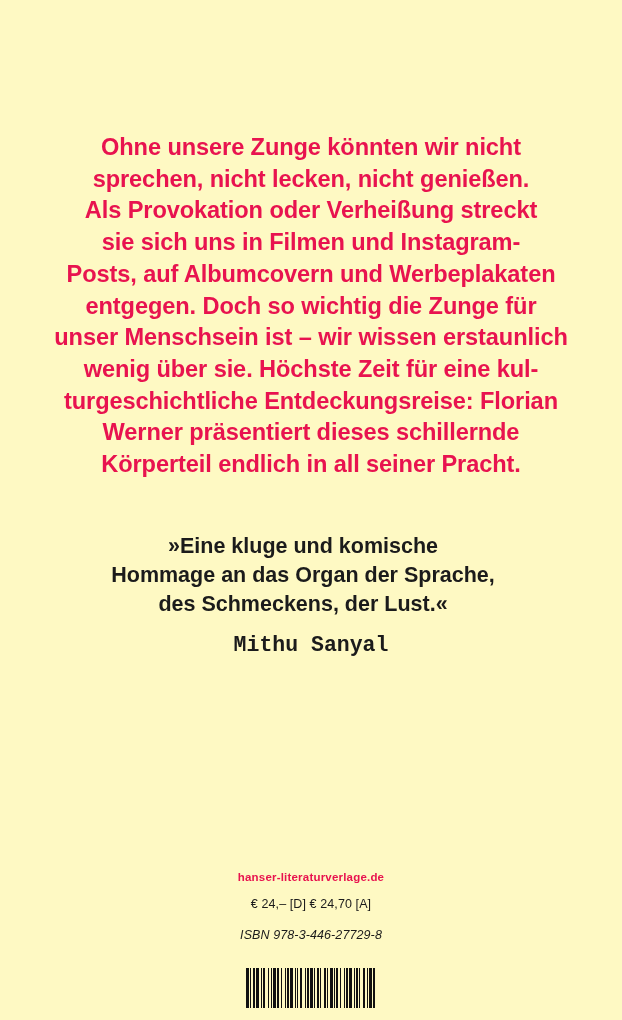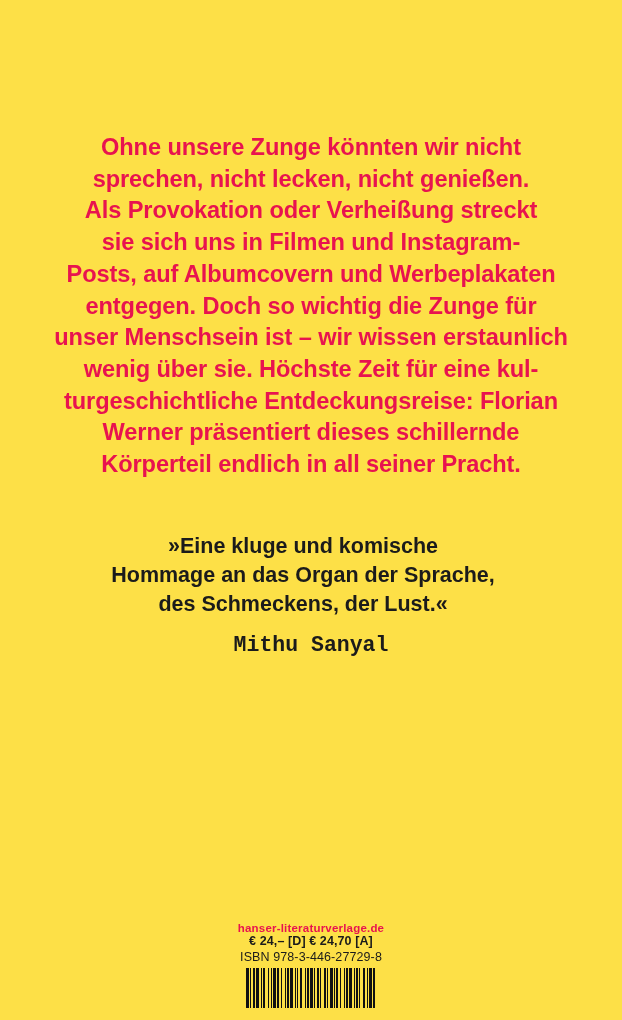--- a/index.html
+++ b/index.html
@@ -10,21 +10,21 @@
     width: 622px;
     height: 1020px;
     background: #efefed;
     font-family: "Liberation Sans", sans-serif;
     overflow: hidden;
     position: relative;
   }
   .cover {
     position: absolute;
     inset: 0;
-    background: #fde047;
+    background: #fef9c3;
     padding-left: 25px;
   }
   .blurb {
     position: absolute;
     top: 132px;
     left: 52px;
     width: 518px;
     text-align: center;
     color: #e8134f;
     font-size: 23.6px;
@@ -62,34 +62,36 @@
     left: 0;
     right: 0;
     bottom: 12px;
     text-align: center;
   }
   .publisher-url {
     color: #e8134f;
     font-size: 11.5px;
     font-weight: 700;
     letter-spacing: 0.2px;
+    margin-bottom: 14px;
   }
   .price-line {
-    color: #1b1b1b;
-    font-size: 12.5px;
-    font-weight: 700;
-    letter-spacing: 0.1px;
-    margin-bottom: 2px;
-  }
-  .isbn-line {
     color: #1b1b1b;
     font-size: 12.5px;
     font-weight: 400;
     letter-spacing: 0.1px;
-    margin-bottom: 4px;
+    margin-bottom: 17px;
+  }
+  .isbn-line {
+    color: #1b1b1b;
+    font-size: 12.5px;
+    font-weight: 400;
+    letter-spacing: 0.1px;
+    margin-bottom: 26px;
+    font-style: italic;
   }
   .barcode-wrap {
     display: flex;
     justify-content: center;
   }
   .barcode {
     display: flex;
     align-items: flex-end;
     height: 40px;
     gap: 0;

